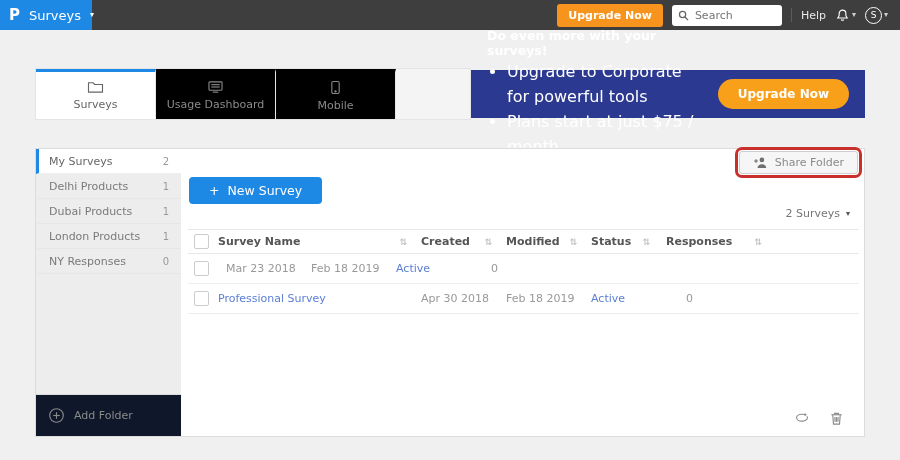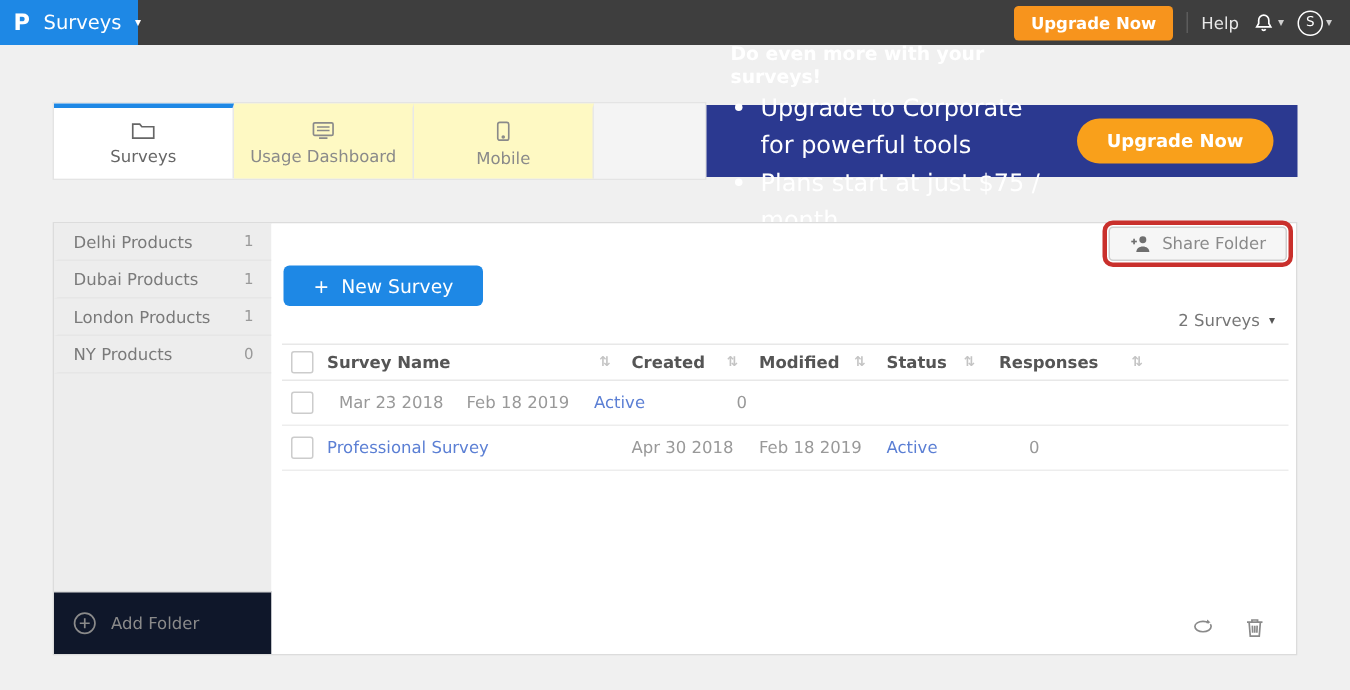--- a/index.html
+++ b/index.html
@@ -27,21 +27,21 @@
   .tb-divider { width:1px; height:14px; background:#5c5c5c; }
   .help-link { color:#e8e8e8; font-size:11px; cursor:pointer; }
   .icon-btn { display:flex; align-items:center; gap:2px; color:#fff; cursor:pointer; }
   .avatar { width:17px; height:17px; border:1px solid #fff; border-radius:50%; color:#fff;
             font-size:9px; display:flex; align-items:center; justify-content:center; }
   .caret-dim { color:#cfcfcf; }
   
   .tab-row { position:absolute; top:68px; left:35px; right:35px; height:52px; display:flex; }
   .tabs { display:flex; width:436px; background:#f4f4f4; border:1px solid #e4e4e4; }
   .tab { width:120px; display:flex; flex-direction:column; align-items:center; justify-content:center;
-         gap:4px; color:#8a8a8a; font-size:11px; background:#fef9c3; cursor:pointer;
+         gap:4px; color:#8a8a8a; font-size:11px; background:#000000; cursor:pointer;
          border-right:1px solid #e8e8e8; border-top:3px solid transparent; }
   .tab.active { background:#fff; border-top:3px solid #1e88e5; color:#666; }
   .tab svg { stroke:#8a8a8a; }
   .tab.active svg { stroke:#666; }
   .tabs-fill { flex:1; background:#f4f4f4; }
   .banner { flex:1; background:#2b3990; color:#fff; display:flex; align-items:center;
             margin:2px 0; padding:0 16px; gap:10px; }
   .banner-text { flex:1; }
   .banner-title { font-size:12.5px; font-weight:bold; margin-bottom:2px; }
   .banner ul { margin:0; padding-left:20px; font-size:16px; line-height:1.55; }
@@ -98,20 +98,29 @@
 <body>
 
 <div class="topbar">
   <div class="logo-block">
     <span class="logo-p">P</span>
     <span class="product-name">Surveys</span>
     <span class="caret">▾</span>
   </div>
   <div class="topbar-right">
     <button class="upgrade-btn-top">Upgrade Now</button>
+    <div class="search-box">
+      <span>
+        <svg width="11" height="11" viewBox="0 0 12 12" fill="none" stroke="#666" stroke-width="1.4">
+          <circle cx="5" cy="5" r="3.4"></circle>
+            <line x1="7.6" y1="7.6" x2="11" y2="11"></line>
+        </svg>
+      </span>
+      <input type="text" placeholder="Search" style="">
+    </div>
     <div class="tb-divider"></div>
     <span class="help-link">Help</span>
     <div class="icon-btn">
       <span>
         <svg width="15" height="15" viewBox="0 0 16 16" fill="none" stroke="#fff" stroke-width="1.2">
           <path d="M8 2.2a3.6 3.6 0 0 0-3.6 3.6v2.4L3 10.6h10l-1.4-2.4V5.8A3.6 3.6 0 0 0 8 2.2z"></path>
           <path d="M6.7 12.2a1.4 1.4 0 0 0 2.6 0"></path>
         </svg>
       </span>
       <span class="caret caret-dim">▾</span>
@@ -163,34 +172,38 @@
         <li>Plans start at just $75 / month</li>
       </ul>
     </div>
     <button class="banner-cta">Upgrade Now</button>
   </div>
 </div>
 
 <div class="card">
 
   <div class="sidebar">
+    <div class="side-item active">
+      <span>My Surveys</span>
+      <span class="side-count">2</span>
+    </div>
     <div class="side-item">
       <span>Delhi Products</span>
       <span class="side-count">1</span>
     </div>
     <div class="side-item">
       <span>Dubai Products</span>
       <span class="side-count">1</span>
     </div>
     <div class="side-item">
       <span>London Products</span>
       <span class="side-count">1</span>
     </div>
     <div class="side-item">
-      <span>NY Products</span>
+      <span>NY Responses</span>
       <span class="side-count">0</span>
     </div>
     <div class="side-fill"></div>
     <div class="add-folder">
       <span>
         <svg width="17" height="17" viewBox="0 0 18 18" fill="none" stroke="#8a8a8a" stroke-width="1.2">
           <circle cx="9" cy="9" r="7.2"></circle>
             <line x1="9" y1="5.5" x2="9" y2="12.5"></line>
             <line x1="5.5" y1="9" x2="12.5" y2="9"></line>
         </svg>

